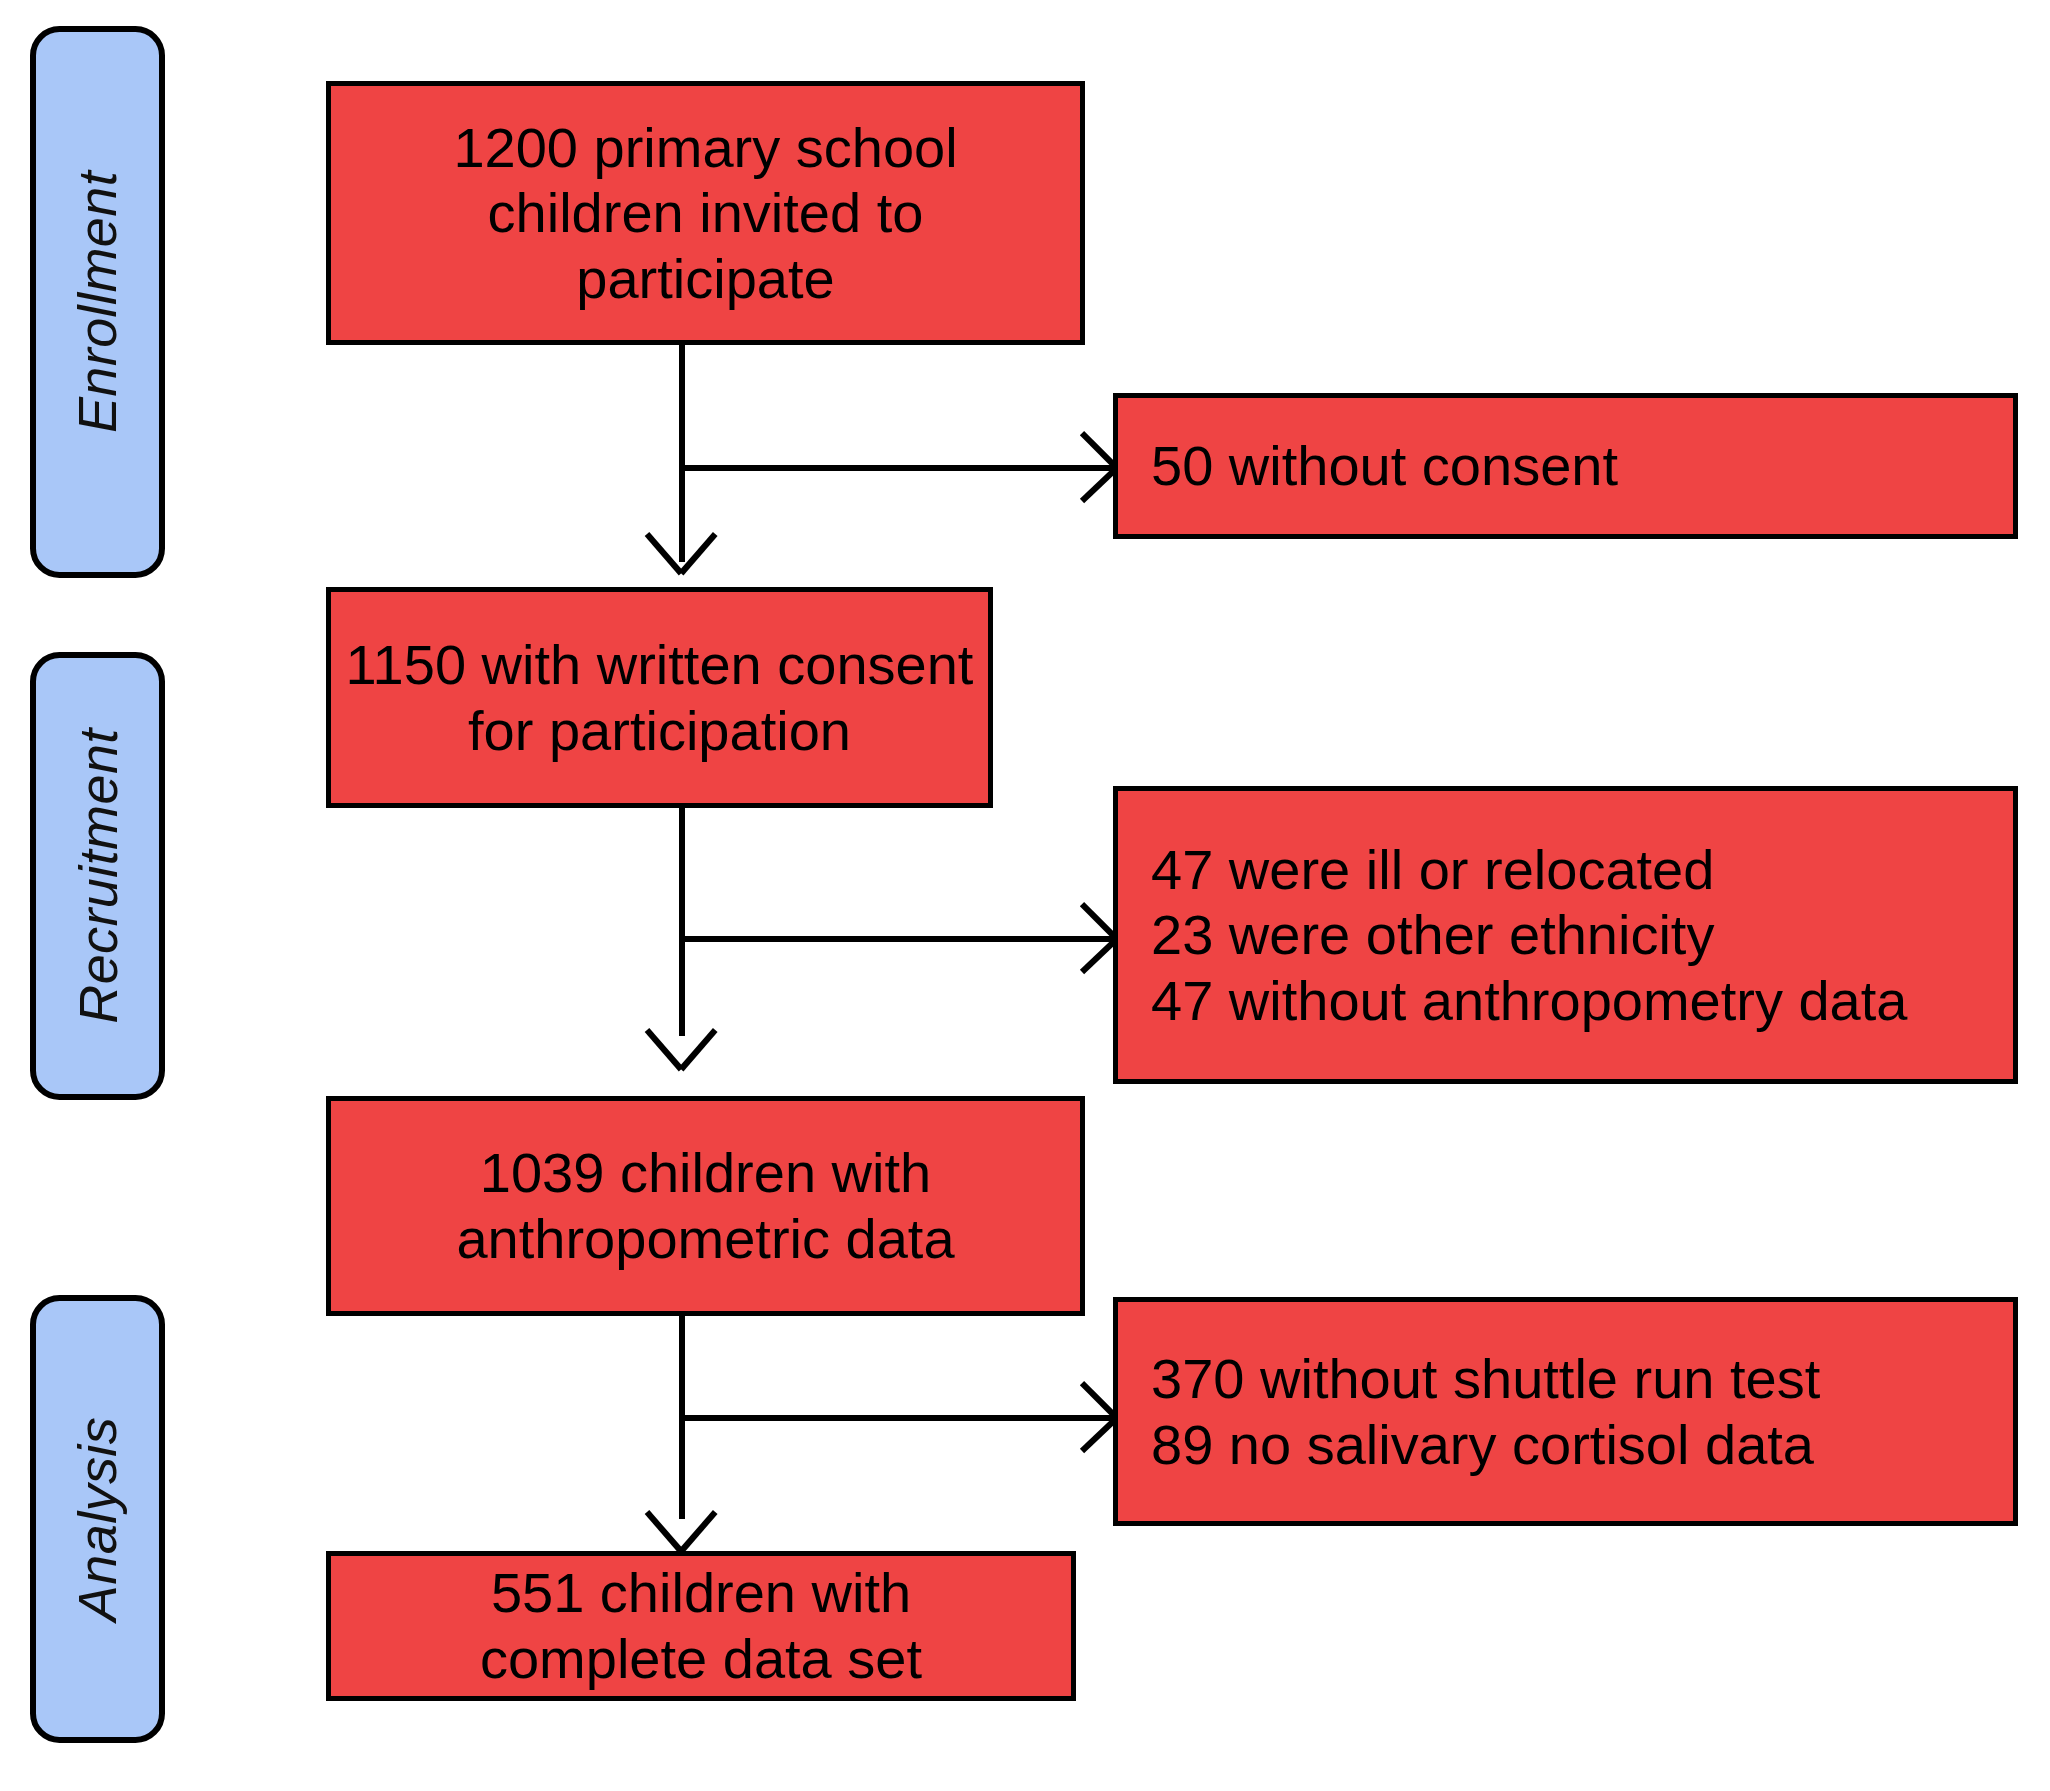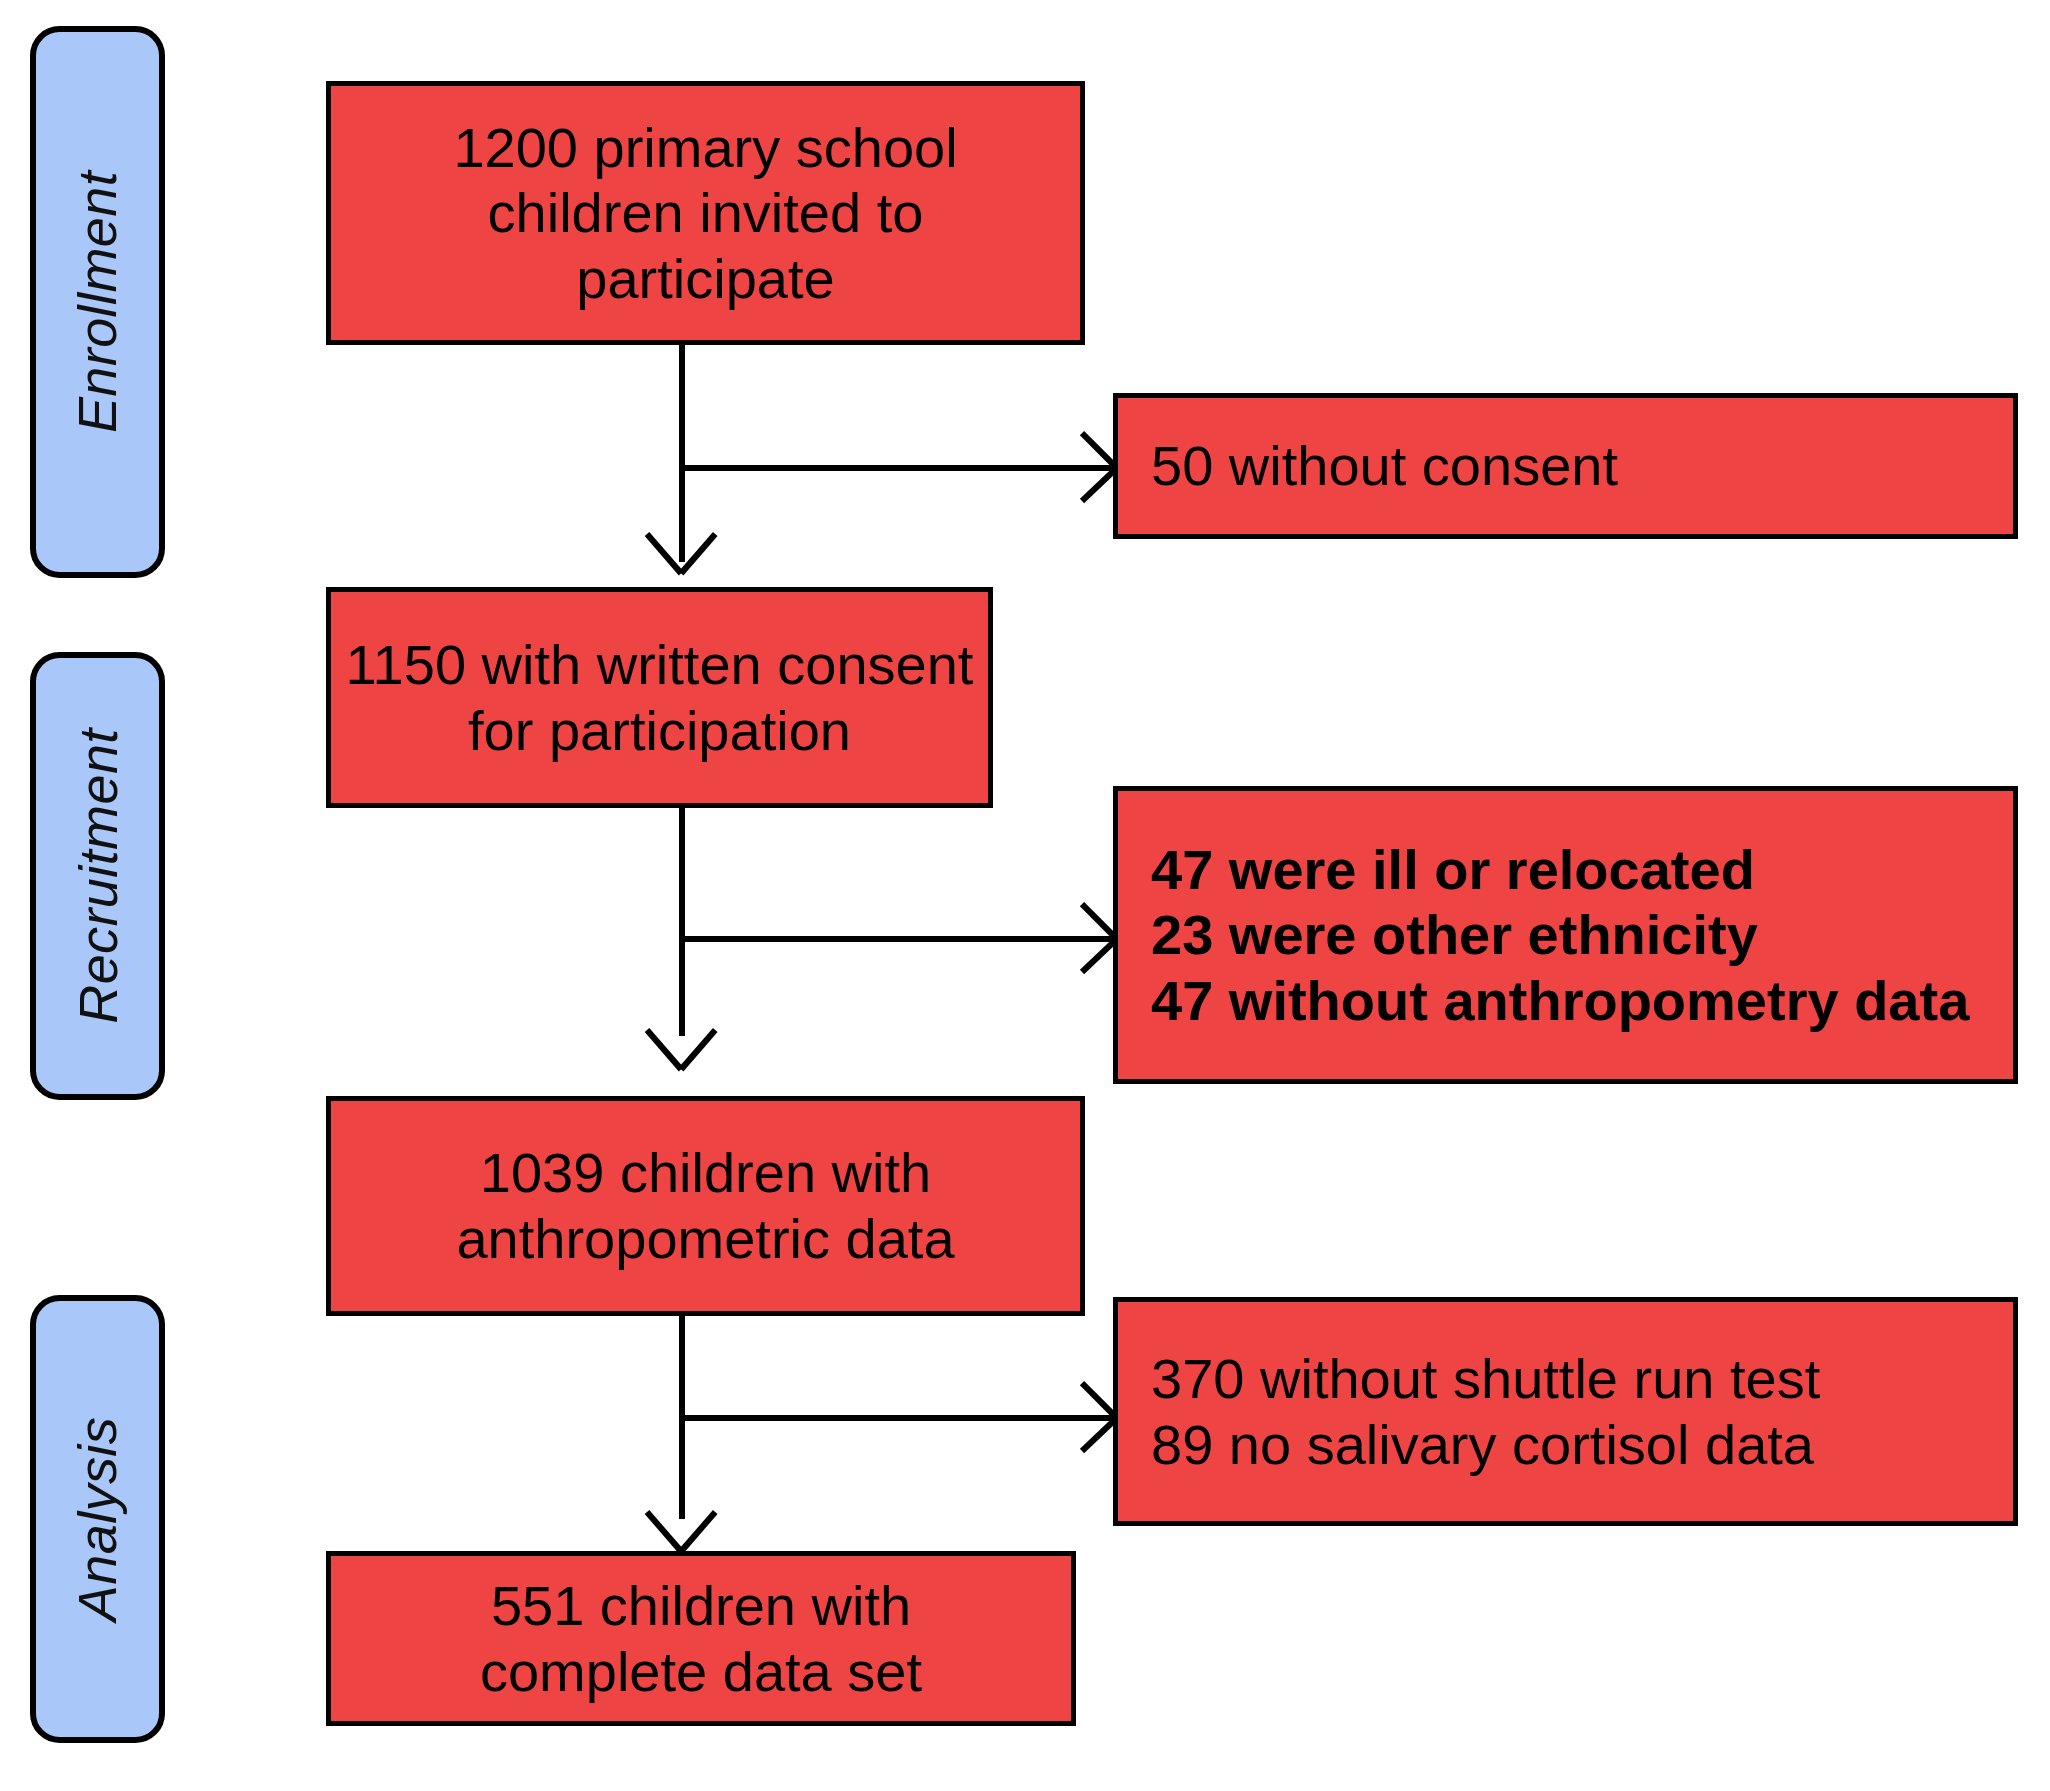--- a/index.html
+++ b/index.html
@@ -143,30 +143,30 @@
   <div class="flow-box center-text" style="left:326px; top:587px; width:667px; height:221px;">
     <div class="box-line">1150 with written consent</div>
     <div class="box-line">for participation</div>
   </div>
 
   <div class="flow-box center-text" style="left:326px; top:1096px; width:759px; height:220px;">
     <div class="box-line">1039 children with</div>
     <div class="box-line">anthropometric data</div>
   </div>
 
-  <div class="flow-box center-text" style="left:326px; top:1551px; width:750px; height:175px;">
+  <div class="flow-box center-text" style="left:326px; top:1551px; width:750px; height:150px;">
     <div class="box-line">551 children with</div>
     <div class="box-line">complete data set</div>
   </div>
 
   <div class="flow-box left-text" style="left:1113px; top:393px; width:905px; height:146px;">
     <div class="box-line">50 without consent</div>
   </div>
 
-  <div class="flow-box left-text" style="left:1113px; top:786px; width:905px; height:298px;font-weight:bold;">
+  <div class="flow-box left-text" style="left:1113px; top:786px; width:905px; height:298px;">
     <div class="box-line">47 were ill or relocated</div>
     <div class="box-line">23 were other ethnicity</div>
     <div class="box-line">47 without anthropometry data</div>
   </div>
 
   <div class="flow-box left-text" style="left:1113px; top:1297px; width:905px; height:229px;">
     <div class="box-line">370 without shuttle run test</div>
     <div class="box-line">89 no salivary cortisol data</div>
   </div>
 

